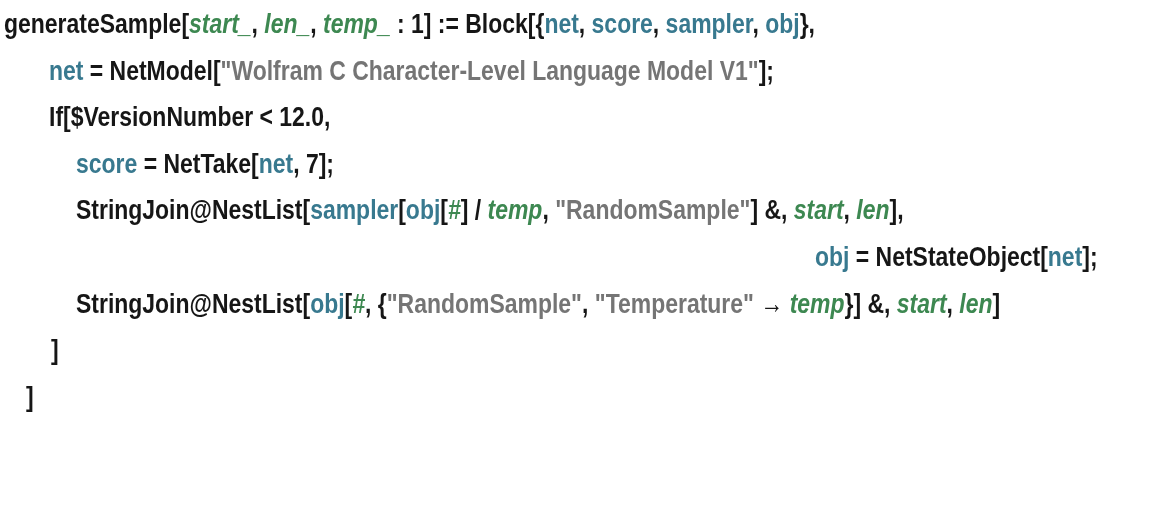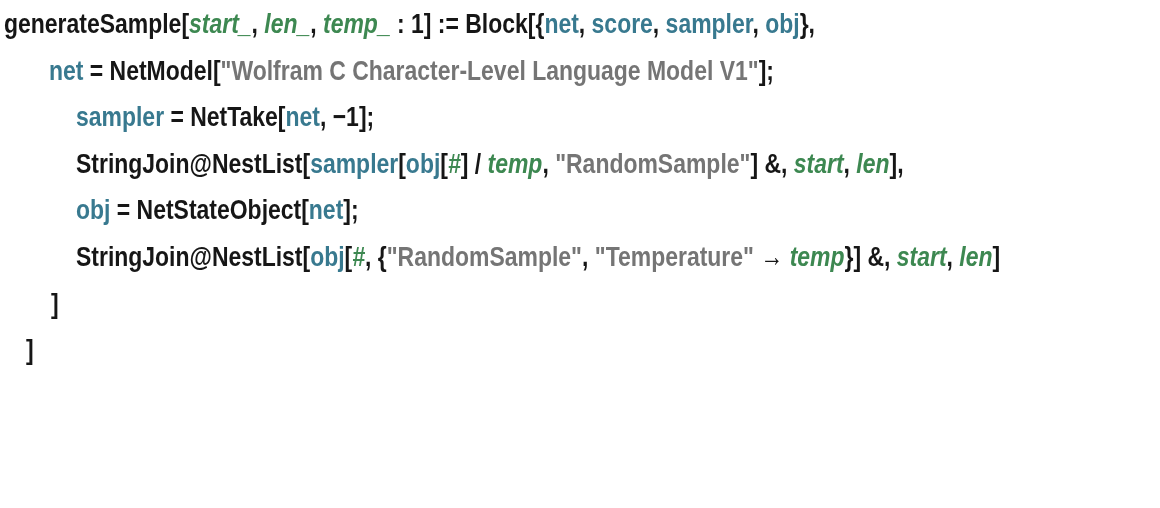--- a/index.html
+++ b/index.html
@@ -31,19 +31,20 @@
   .tok-pattern { color: var(--c-pattern, #3d8851); font-style: italic; }
   .tok-slot    { color: var(--c-pattern, #3d8851); font-style: italic; }
   .tok-string  { color: var(--c-string,  #757575); }
 </style>
 </head>
 <body>
 
 <div class="notebook-cell">
     <div class="code-line" style="padding-left: 2px;"><span class="line-inner"><span class="tok tok-plain">generateSample[</span><span class="tok tok-pattern">start_</span><span class="tok tok-plain">, </span><span class="tok tok-pattern">len_</span><span class="tok tok-plain">, </span><span class="tok tok-pattern">temp_</span><span class="tok tok-plain"> : 1] := Block[{</span><span class="tok tok-local">net</span><span class="tok tok-plain">, </span><span class="tok tok-local">score</span><span class="tok tok-plain">, </span><span class="tok tok-local">sampler</span><span class="tok tok-plain">, </span><span class="tok tok-local">obj</span><span class="tok tok-plain">},</span></span></div>
     <div class="code-line" style="padding-left: 47px;"><span class="line-inner"><span class="tok tok-local">net</span><span class="tok tok-plain"> = NetModel[</span><span class="tok tok-string">"Wolfram C Character-Level Language Model V1"</span><span class="tok tok-plain">];</span></span></div>
-    <div class="code-line" style="padding-left: 74px;"><span class="line-inner"><span class="tok tok-local">sampler</span><span class="tok tok-plain"> = NetTake[</span><span class="tok tok-local">net</span><span class="tok tok-plain">, −1];</span></span></div>
+    <div class="code-line" style="padding-left: 47px;"><span class="line-inner"><span class="tok tok-plain">If[$VersionNumber &lt; 12.0,</span></span></div>
+    <div class="code-line" style="padding-left: 74px;"><span class="line-inner"><span class="tok tok-local">score</span><span class="tok tok-plain"> = NetTake[</span><span class="tok tok-local">net</span><span class="tok tok-plain">, 7];</span></span></div>
     <div class="code-line" style="padding-left: 74px;"><span class="line-inner"><span class="tok tok-plain">StringJoin@NestList[</span><span class="tok tok-local">sampler</span><span class="tok tok-plain">[</span><span class="tok tok-local">obj</span><span class="tok tok-plain">[</span><span class="tok tok-slot">#</span><span class="tok tok-plain">] / </span><span class="tok tok-pattern">temp</span><span class="tok tok-plain">, </span><span class="tok tok-string">"RandomSample"</span><span class="tok tok-plain">] &amp;, </span><span class="tok tok-pattern">start</span><span class="tok tok-plain">, </span><span class="tok tok-pattern">len</span><span class="tok tok-plain">],</span></span></div>
-    <div class="code-line" style="padding-left: 74px;"><span class="line-inner"><span class="tok tok-local">obj</span><span class="tok tok-plain"> = NetStateObject[</span><span class="tok tok-local">net</span><span class="tok tok-plain">];</span></span></div>
+    <div class="code-line" style="padding-left: 74px; text-align: right;"><span class="line-inner"><span class="tok tok-local">obj</span><span class="tok tok-plain"> = NetStateObject[</span><span class="tok tok-local">net</span><span class="tok tok-plain">];</span></span></div>
     <div class="code-line" style="padding-left: 74px;"><span class="line-inner"><span class="tok tok-plain">StringJoin@NestList[</span><span class="tok tok-local">obj</span><span class="tok tok-plain">[</span><span class="tok tok-slot">#</span><span class="tok tok-plain">, {</span><span class="tok tok-string">"RandomSample"</span><span class="tok tok-plain">, </span><span class="tok tok-string">"Temperature"</span><span class="tok tok-plain"> → </span><span class="tok tok-pattern">temp</span><span class="tok tok-plain">}] &amp;, </span><span class="tok tok-pattern">start</span><span class="tok tok-plain">, </span><span class="tok tok-pattern">len</span><span class="tok tok-plain">]</span></span></div>
     <div class="code-line" style="padding-left: 49px;"><span class="line-inner"><span class="tok tok-plain">]</span></span></div>
     <div class="code-line" style="padding-left: 24px;"><span class="line-inner"><span class="tok tok-plain">]</span></span></div>
   </div>
 
 </body></html>

